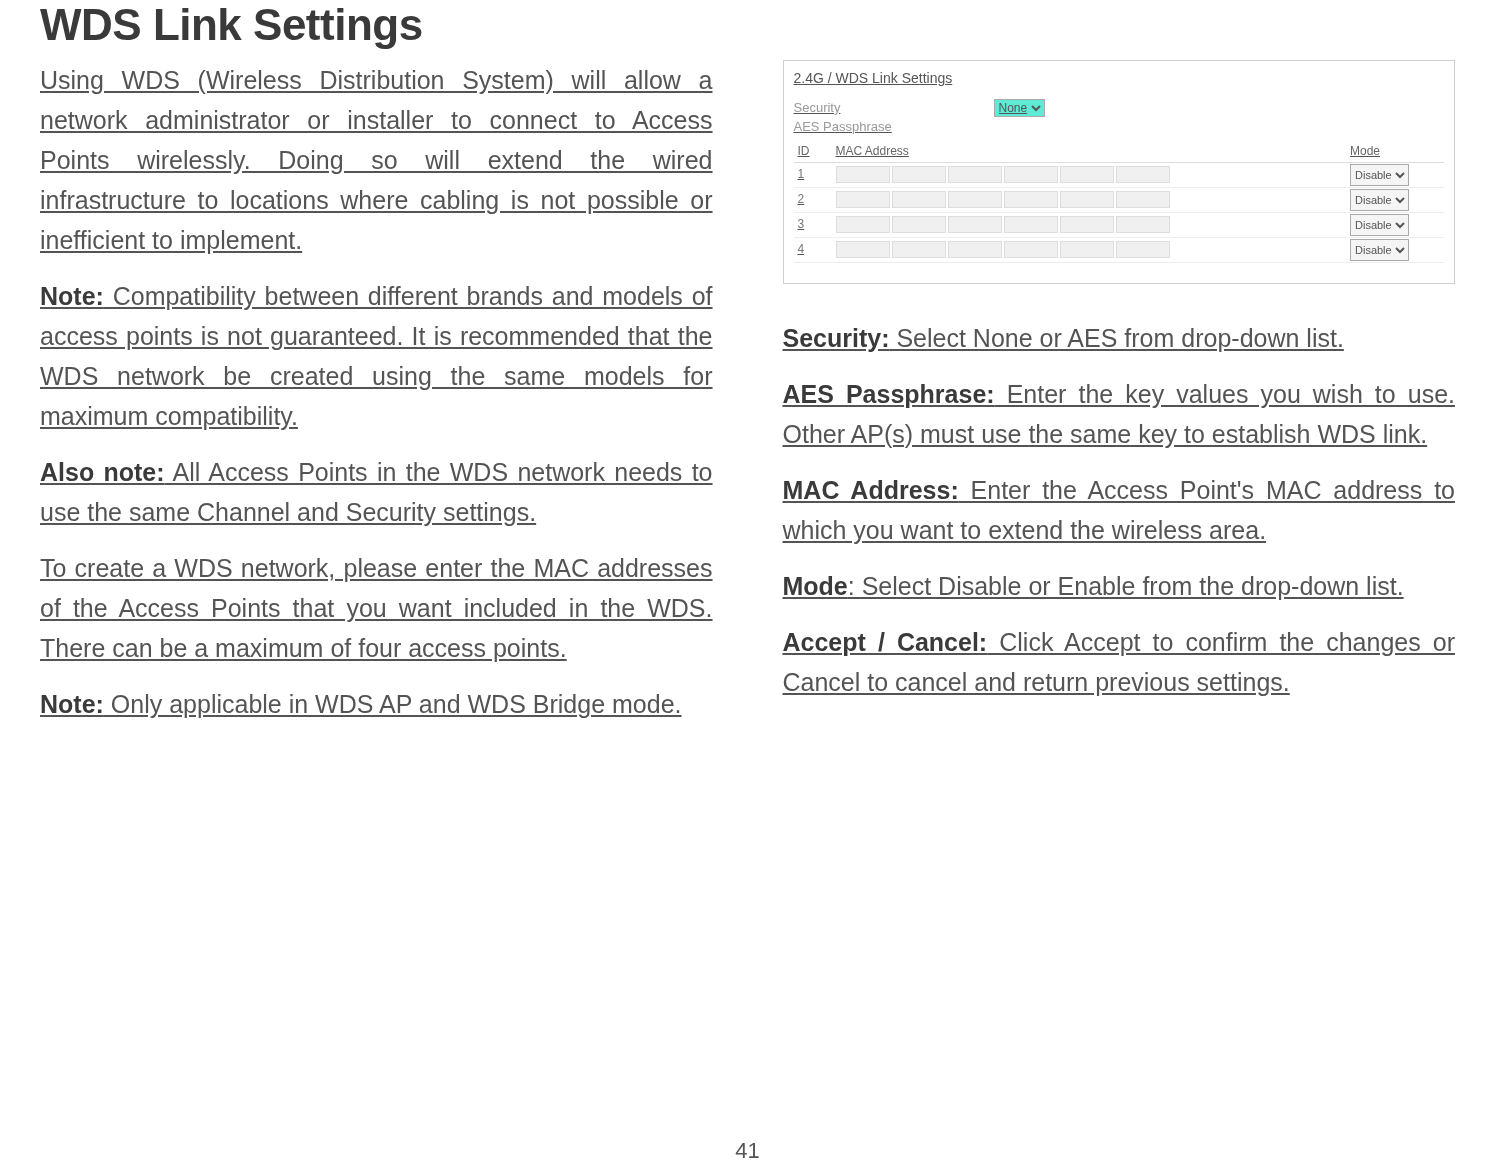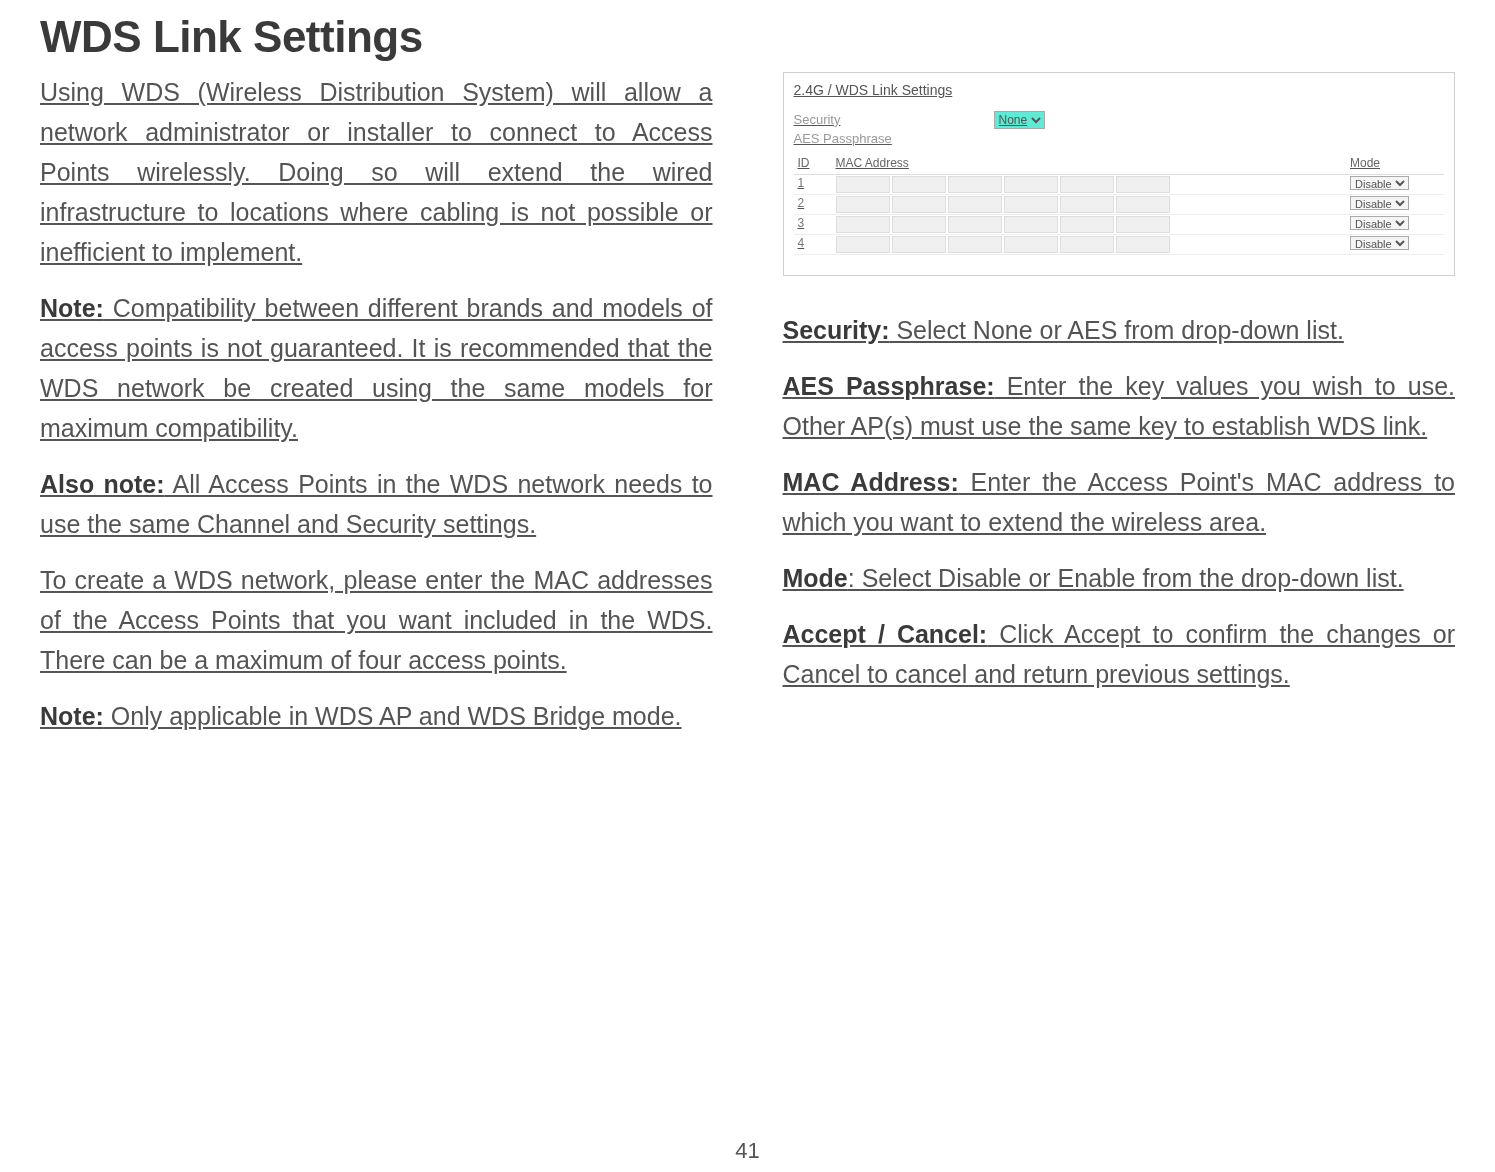--- a/index.html
+++ b/index.html
@@ -5,21 +5,21 @@
   body {
     margin: 0;
     padding: 0;
     font-family: Arial, Helvetica, sans-serif;
     color: #4a4a4a;
     background: #fff;
   }
   .page {
     width: 1495px;
     height: 1172px;
-    padding: 12px 40px;
+    padding: 0 40px;
     box-sizing: border-box;
     position: relative;
   }
   h1 {
     font-size: 44px;
     font-weight: 700;
     color: #3a3a3a;
     margin: 0 0 10px 0;
     font-family: "Arial Narrow", Arial, sans-serif;
     font-stretch: condensed;
@@ -124,21 +124,21 @@
     width: 52px;
     height: 15px;
     background: #f0f0f0;
     border: 1px solid #ddd;
   }
   .mode-sel {
     font-size: 11px;
     color: #555;
     border: 1px solid #aaa;
     background: #f5f5f5;
-    height: 14px;
+    height: 22px;
   }
   .page-number {
     position: absolute;
     bottom: 8px;
     left: 0;
     right: 0;
     text-align: center;
     font-size: 22px;
     color: #555;
   }

